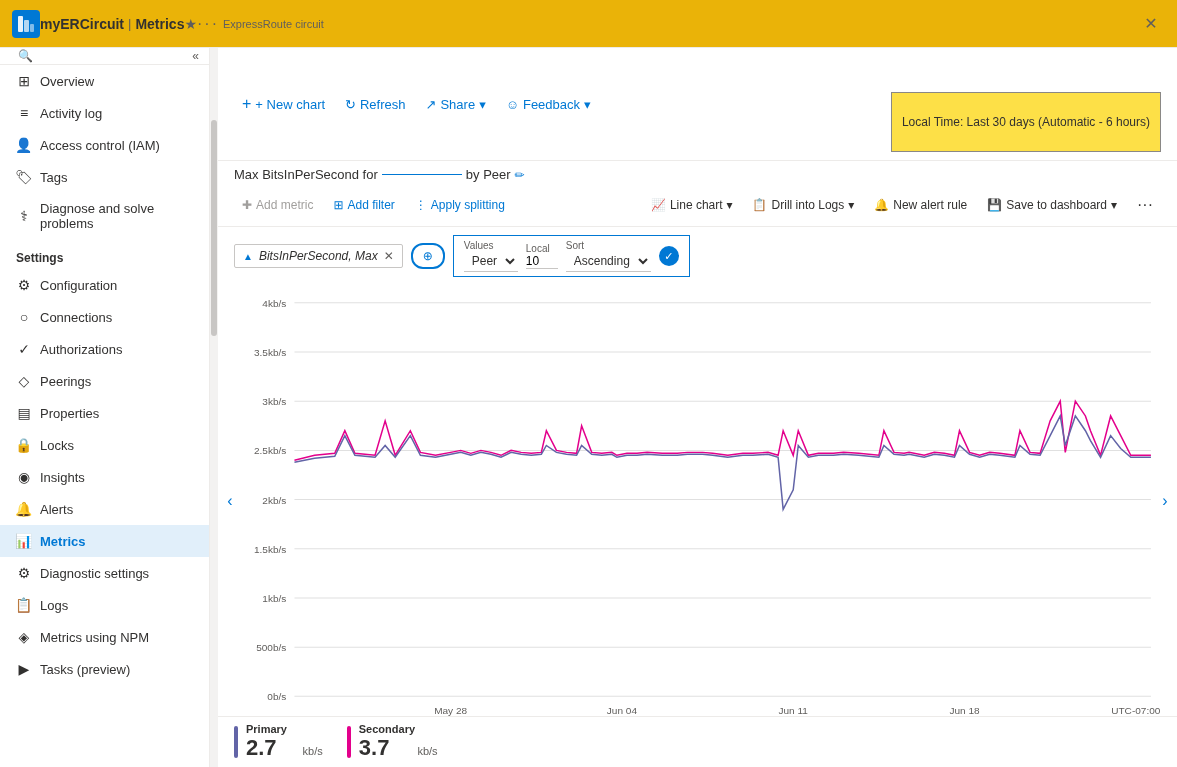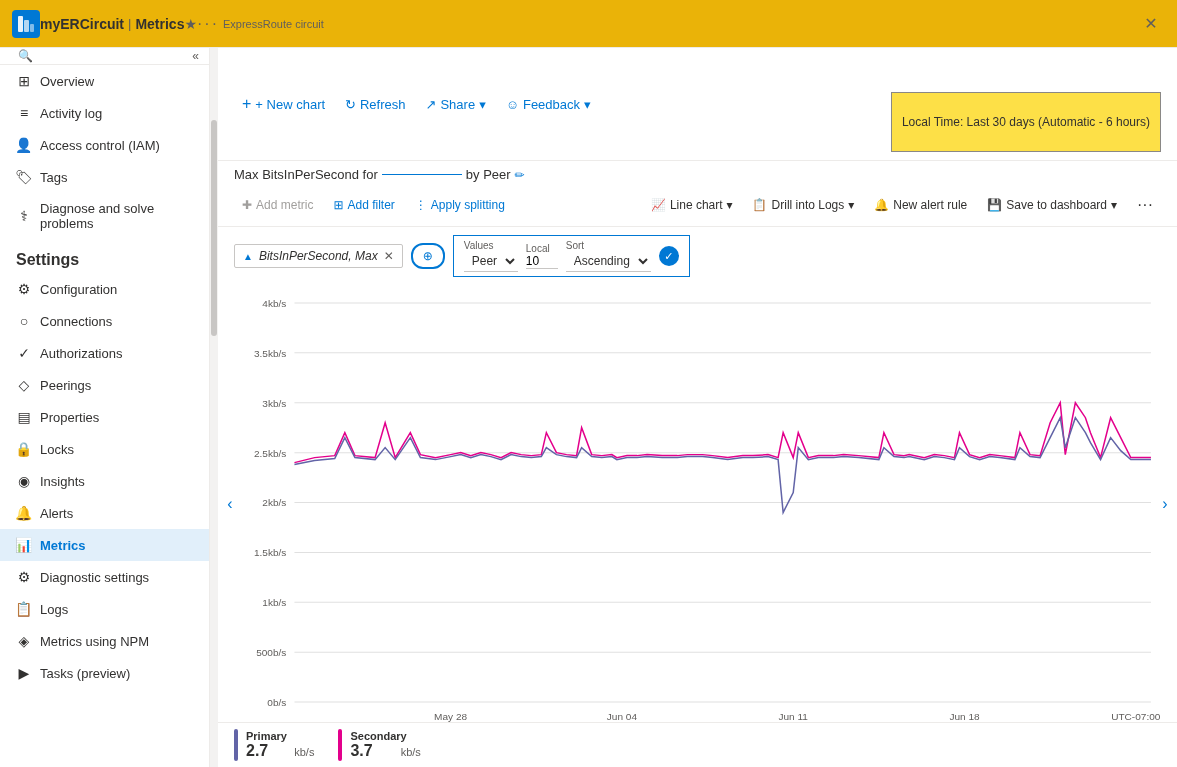--- a/index.html
+++ b/index.html
@@ -20,21 +20,21 @@
     
     .sidebar { width: 210px; background: white; border-right: 1px solid #edebe9; display: flex; flex-direction: column; overflow-y: auto; flex-shrink: 0; }
     .sidebar-search { padding: 8px 10px; border-bottom: 1px solid #edebe9; position: relative; display: flex; align-items: center; }
     .sidebar-search input { width: 100%; border: 1px solid #8a8886; padding: 5px 8px 5px 28px; font-size: 13px; color: #323130; outline: none; }
     .search-icon-small { position: absolute; left: 18px; color: #605e5c; font-size: 12px; }
     .sidebar-collapse { position: absolute; right: 10px; cursor: pointer; color: #605e5c; font-size: 12px; }
 
     .sidebar-item { display: flex; align-items: center; gap: 8px; padding: 8px 16px; cursor: pointer; color: #323130; font-size: 13px; }
     .sidebar-item.active { background: #e1effa; color: #0078d4; font-weight: 600; }
     .sidebar-item .item-icon { width: 16px; height: 16px; flex-shrink: 0; display: flex; align-items: center; justify-content: center; font-size: 14px; }
-    .sidebar-section-label { padding: 12px 16px 4px; font-size: 16px; font-weight: 700; color: #323130; text-transform: none; }
+    .sidebar-section-label { padding: 12px 16px 4px; font-size: 12px; font-weight: 700; color: #323130; text-transform: none; }
 
     
     .sidebar::-webkit-scrollbar { width: 4px; }
     .sidebar::-webkit-scrollbar-track { background: #f3f2f1; }
     .sidebar::-webkit-scrollbar-thumb { background: #c8c6c4; }
 
     
     .main-content { flex: 1; display: flex; flex-direction: column; overflow: hidden; background: white; }
 
     
@@ -70,21 +70,21 @@
     
     .chart-area { flex: 1; padding: 8px 16px 0; position: relative; overflow: hidden; }
     .chart-nav-left { position: absolute; left: 0; top: 50%; transform: translateY(-50%); width: 24px; height: 40px; display: flex; align-items: center; justify-content: center; cursor: pointer; color: #0078d4; font-size: 16px; z-index: 10; }
     .chart-nav-right { position: absolute; right: 0; top: 50%; transform: translateY(-50%); width: 24px; height: 40px; display: flex; align-items: center; justify-content: center; cursor: pointer; color: #0078d4; font-size: 16px; z-index: 10; }
 
     
     .chart-legend { display: flex; align-items: flex-end; gap: 24px; padding: 6px 16px; flex-shrink: 0; border-top: 1px solid #edebe9; }
     .legend-item { display: flex; align-items: center; gap: 8px; }
     .legend-line { width: 4px; height: 32px; border-radius: 2px; }
     .legend-label { font-size: 11px; color: #323130; font-weight: 600; }
-    .legend-value { font-size: 16px; font-weight: 700; color: #323130; }
+    .legend-value { font-size: 22px; font-weight: 700; color: #323130; }
     .legend-unit { font-size: 11px; color: #605e5c; padding-left: 24px; }
 
     
     .sidebar-scroll-track { width: 8px; background: #f3f2f1; position: relative; }
     .sidebar-scroll-thumb { width: 6px; background: #c8c6c4; border-radius: 3px; position: absolute; top: 10%; left: 1px; height: 30%; }
   </style>
 </head>
 <body>
 
 <div class="top-bar">

